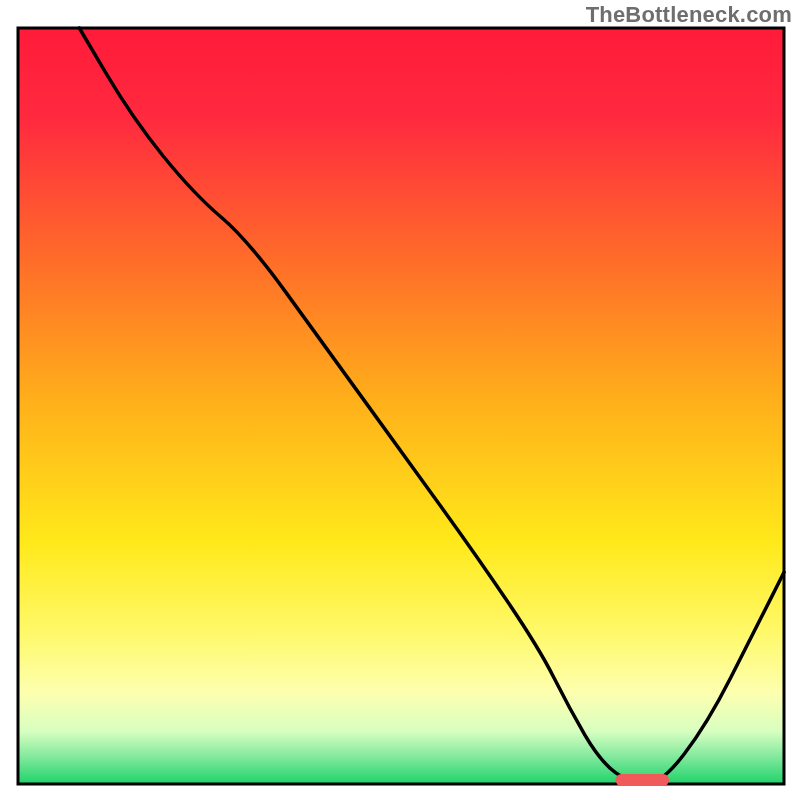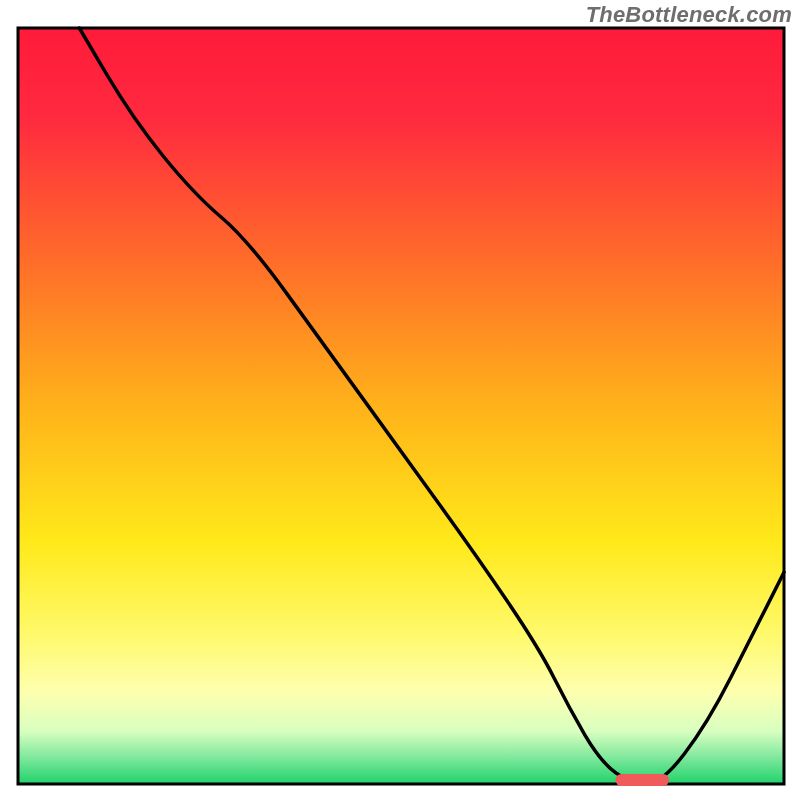--- a/index.html
+++ b/index.html
@@ -7,21 +7,20 @@
     padding: 0;
     width: 800px;
     height: 800px;
     background: #ffffff;
     font-family: Arial, Helvetica, sans-serif;
   }
   .frame {
     position: relative;
     width: 800px;
     height: 588px;
-    font-style: italic;
   }
   .watermark {
     position: absolute;
     top: 2px;
     right: 8px;
     font-size: 22px;
     font-weight: 600;
     color: #6e6e6e;
     letter-spacing: 0.2px;
   }

